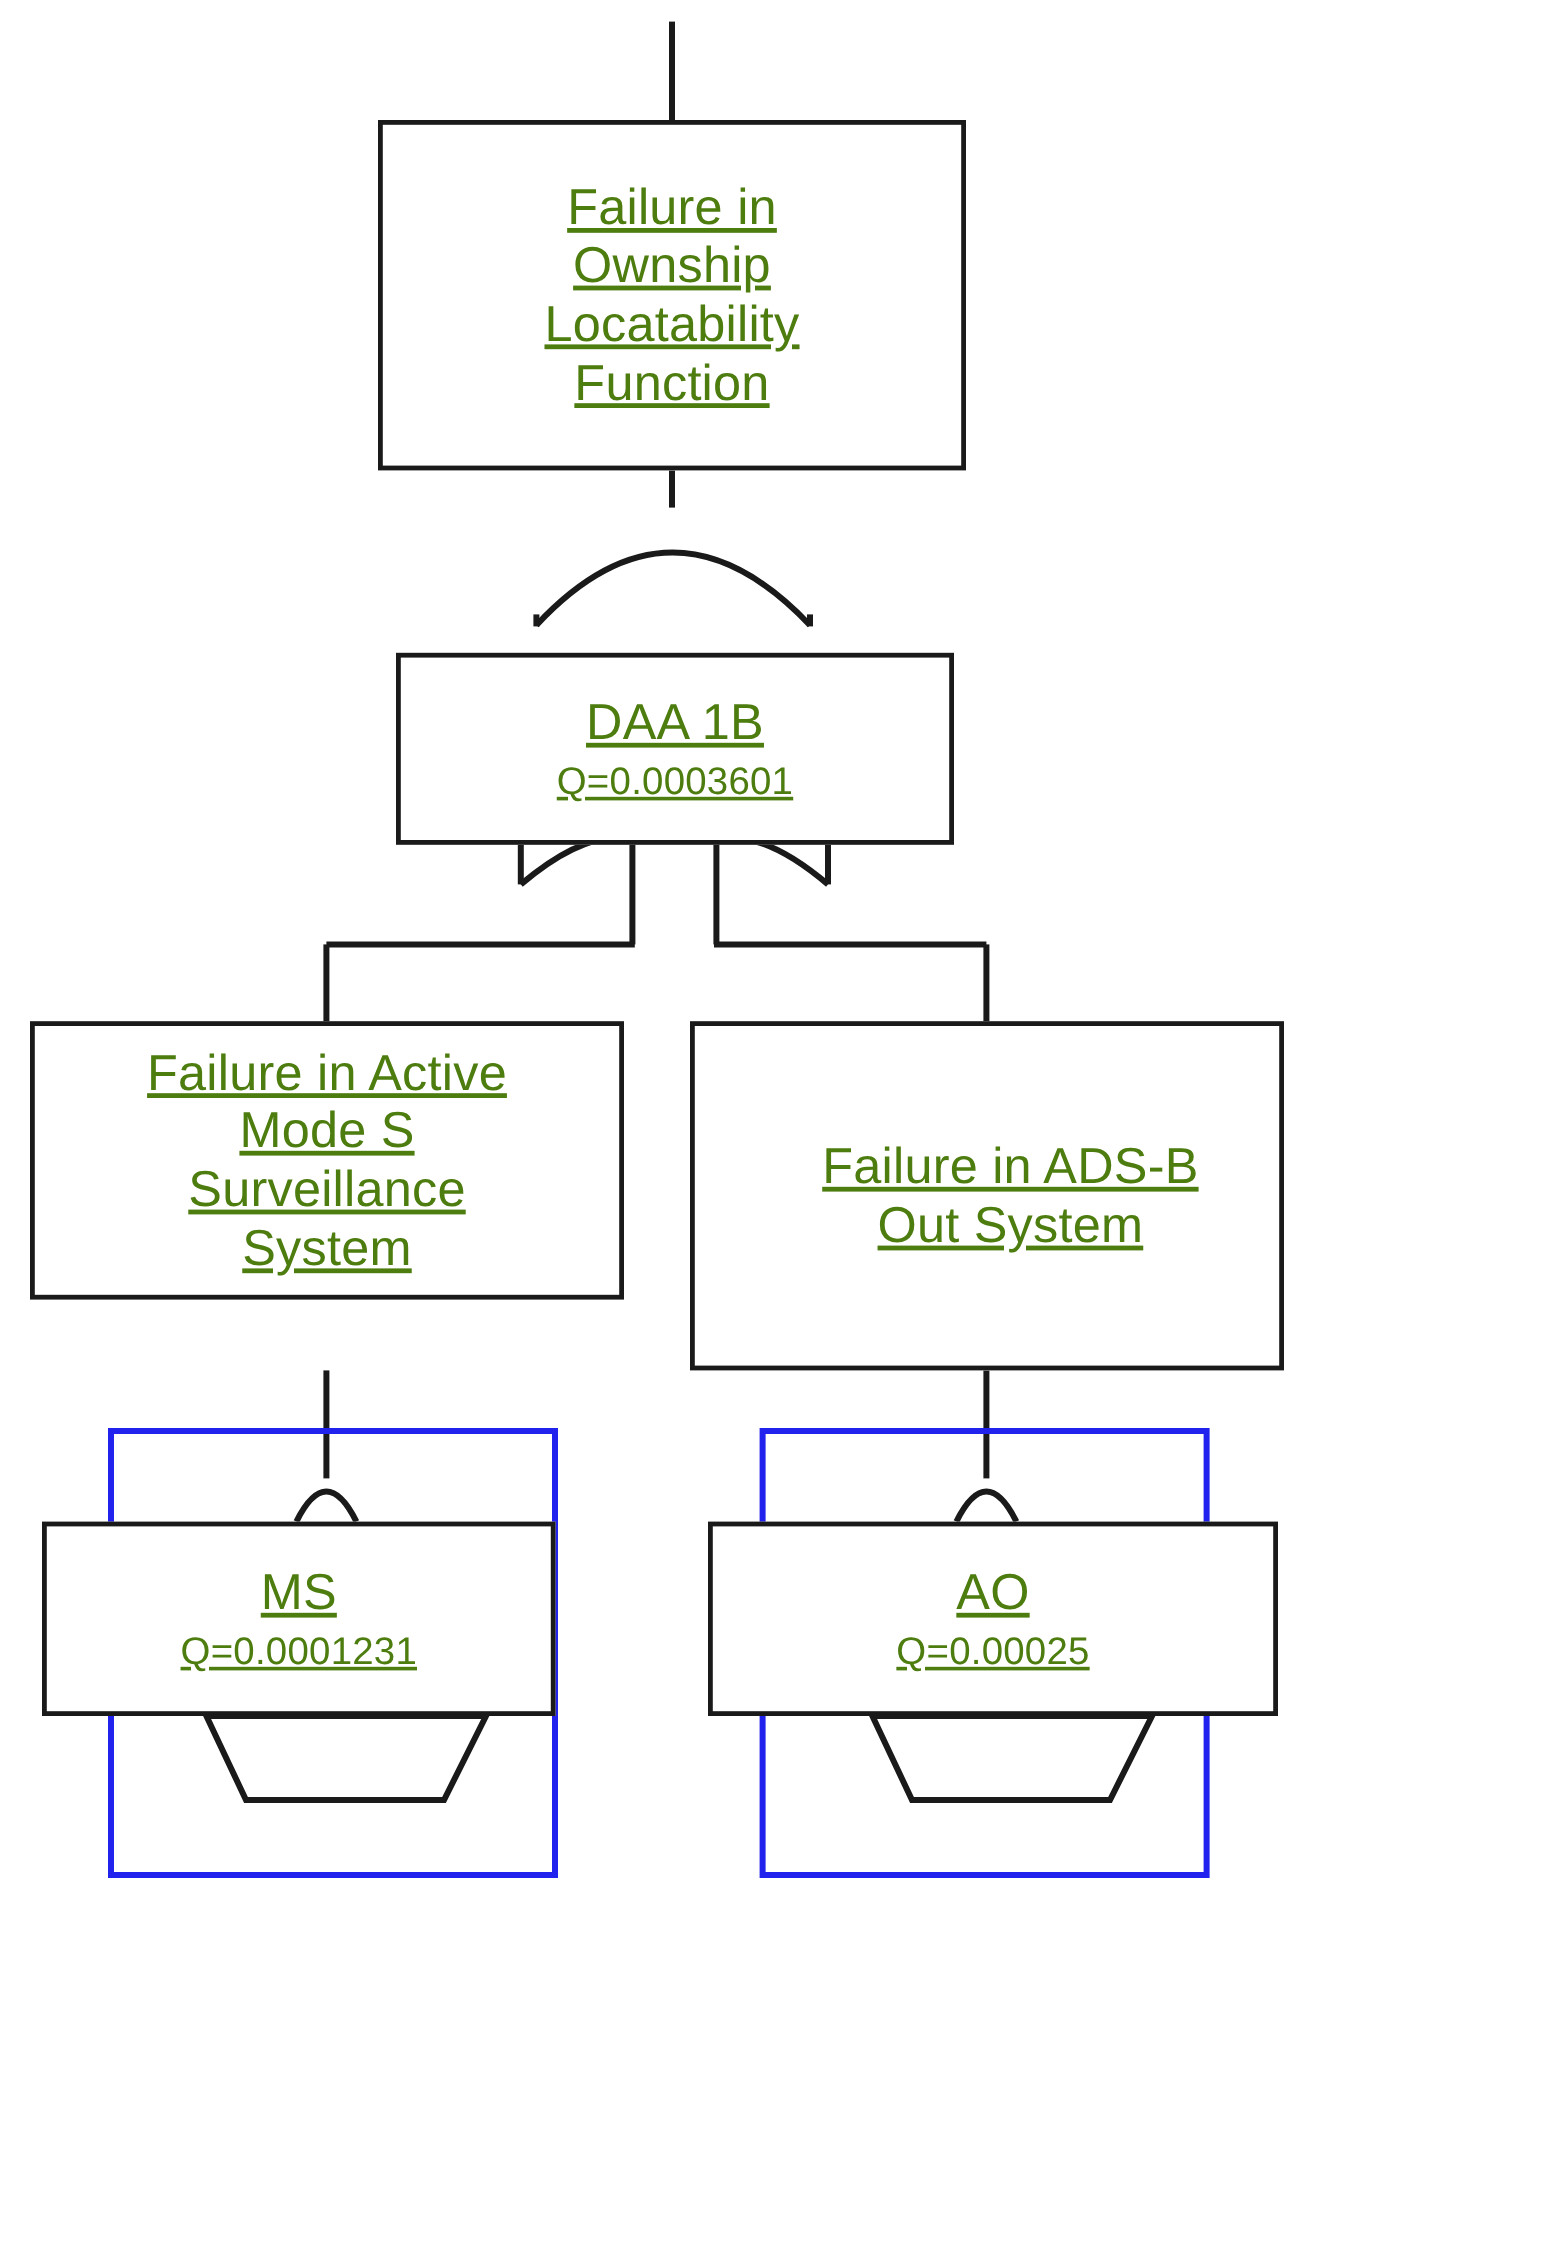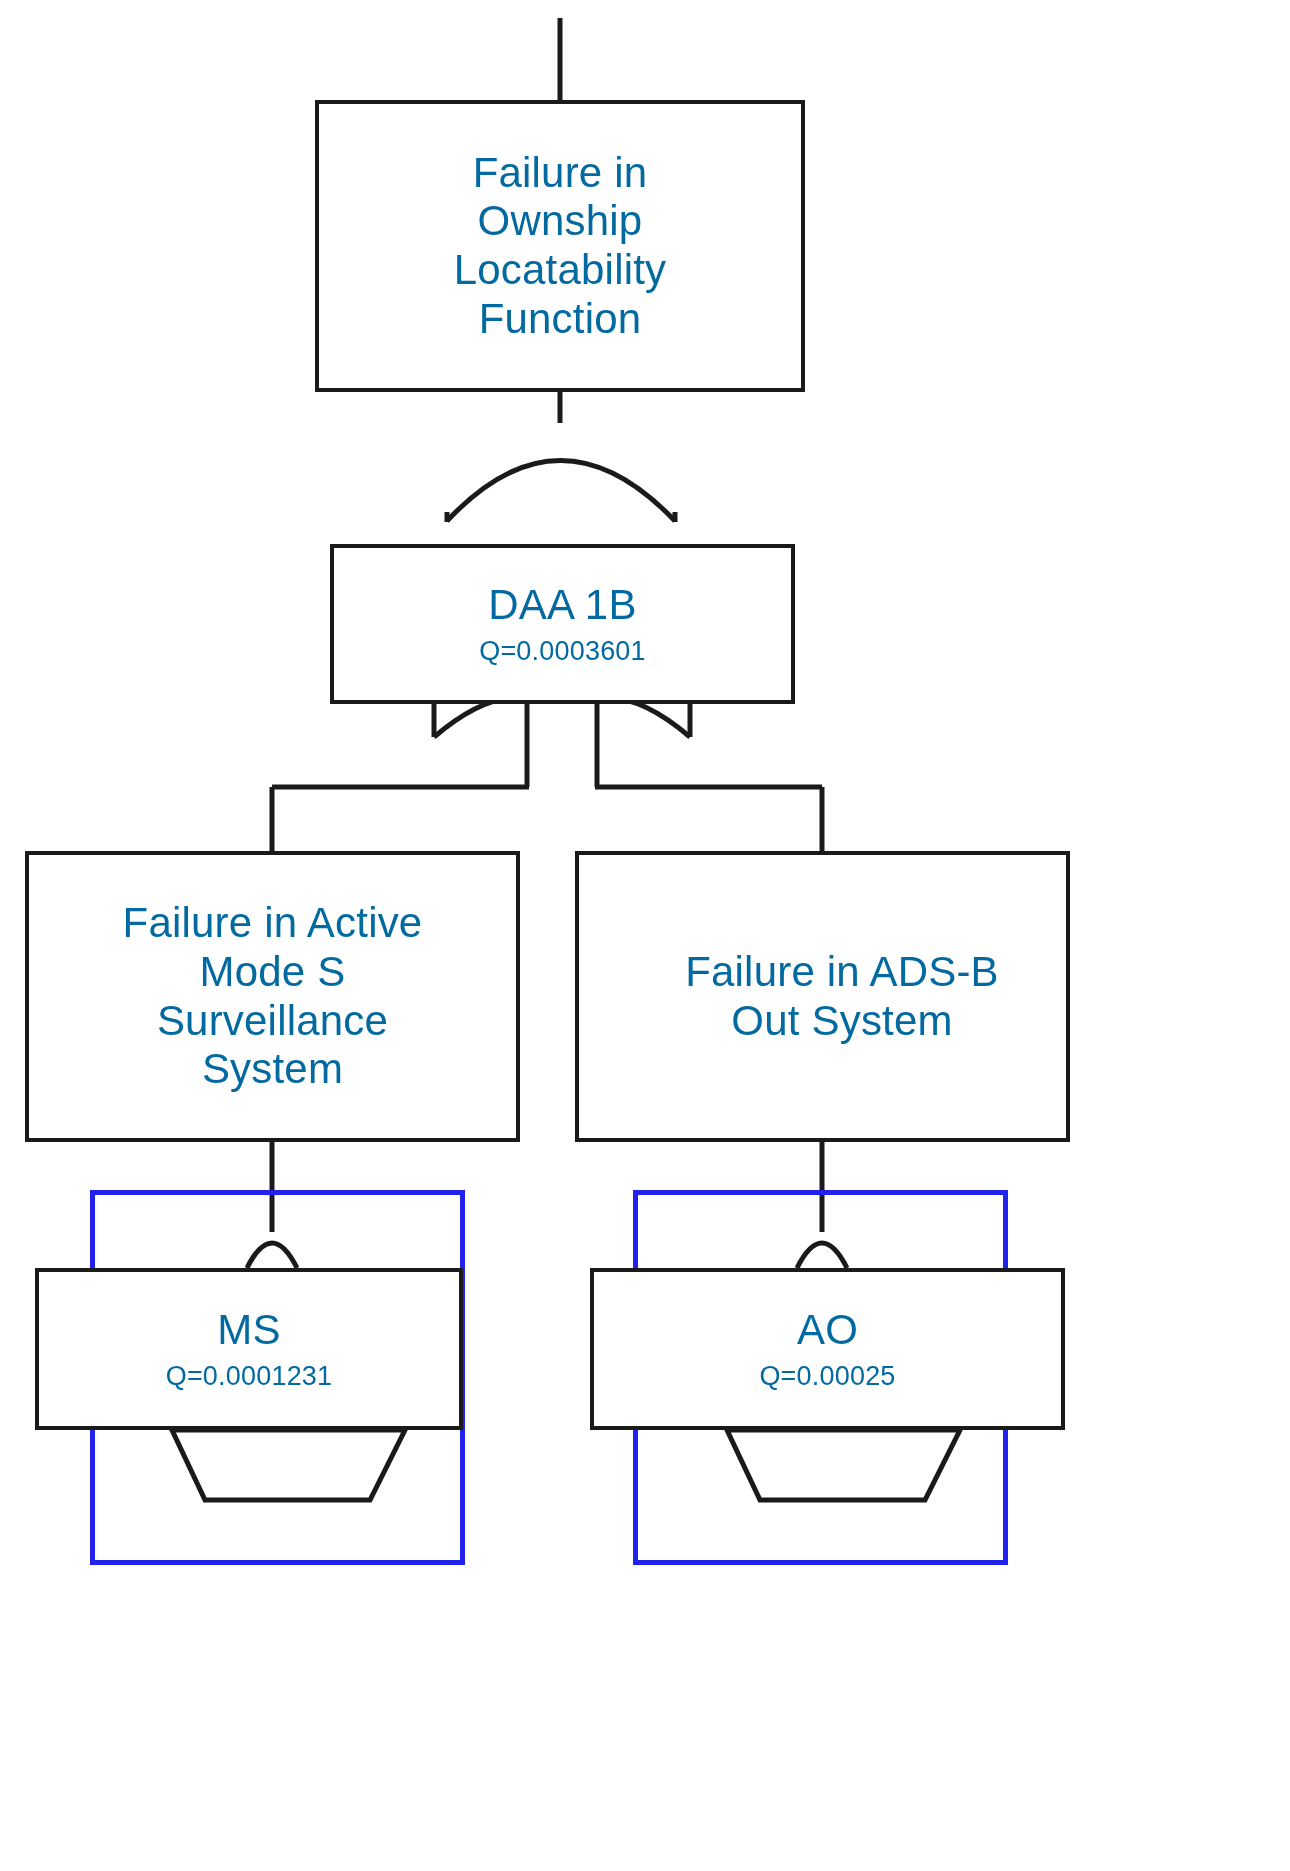--- a/index.html
+++ b/index.html
@@ -28,31 +28,32 @@
   .node-box {
     position: absolute;
     box-sizing: border-box;
     border: 4px solid #1a1a1a;
     background: #ffffff;
     display: flex;
     flex-direction: column;
     align-items: center;
     justify-content: center;
     text-align: center;
-    color: #0369a1;
+    color: #4d7c0f;
     z-index: 3;
+    text-decoration: underline;
   }
   .node-title {
     font-size: 42px;
     line-height: 1.16;
     letter-spacing: 0.2px;
     white-space: pre-line;
   }
   .node-q {
-    font-size: 27px;
+    font-size: 32px;
     line-height: 1.15;
     margin-top: 6px;
     letter-spacing: 0.2px;
   }
   .blue-frame {
     position: absolute;
     box-sizing: border-box;
     border: 5px solid #2222ee;
     background: transparent;
     z-index: 1;
@@ -106,21 +107,21 @@
 Ownship
 Locatability
 Function</div>
   </div>
 
   <div class="node-box" style="left:330px; top:520px; width:465px; height:160px;margin-top:24px;">
     <div class="node-title">DAA 1B</div>
     <div class="node-q">Q=0.0003601</div>
   </div>
 
-  <div class="node-box" style="left:25px; top:851px; width:495px; height:291px;">
+  <div class="node-box" style="left:25px; top:851px; width:495px; height:232px;">
     <div class="node-title">Failure in Active
 Mode S
 Surveillance
 System</div>
   </div>
 
   <div class="node-box" style="left:575px; top:851px; width:495px; height:291px;padding-left:39px;">
     <div class="node-title">Failure in ADS-B
 Out System</div>
   </div>

